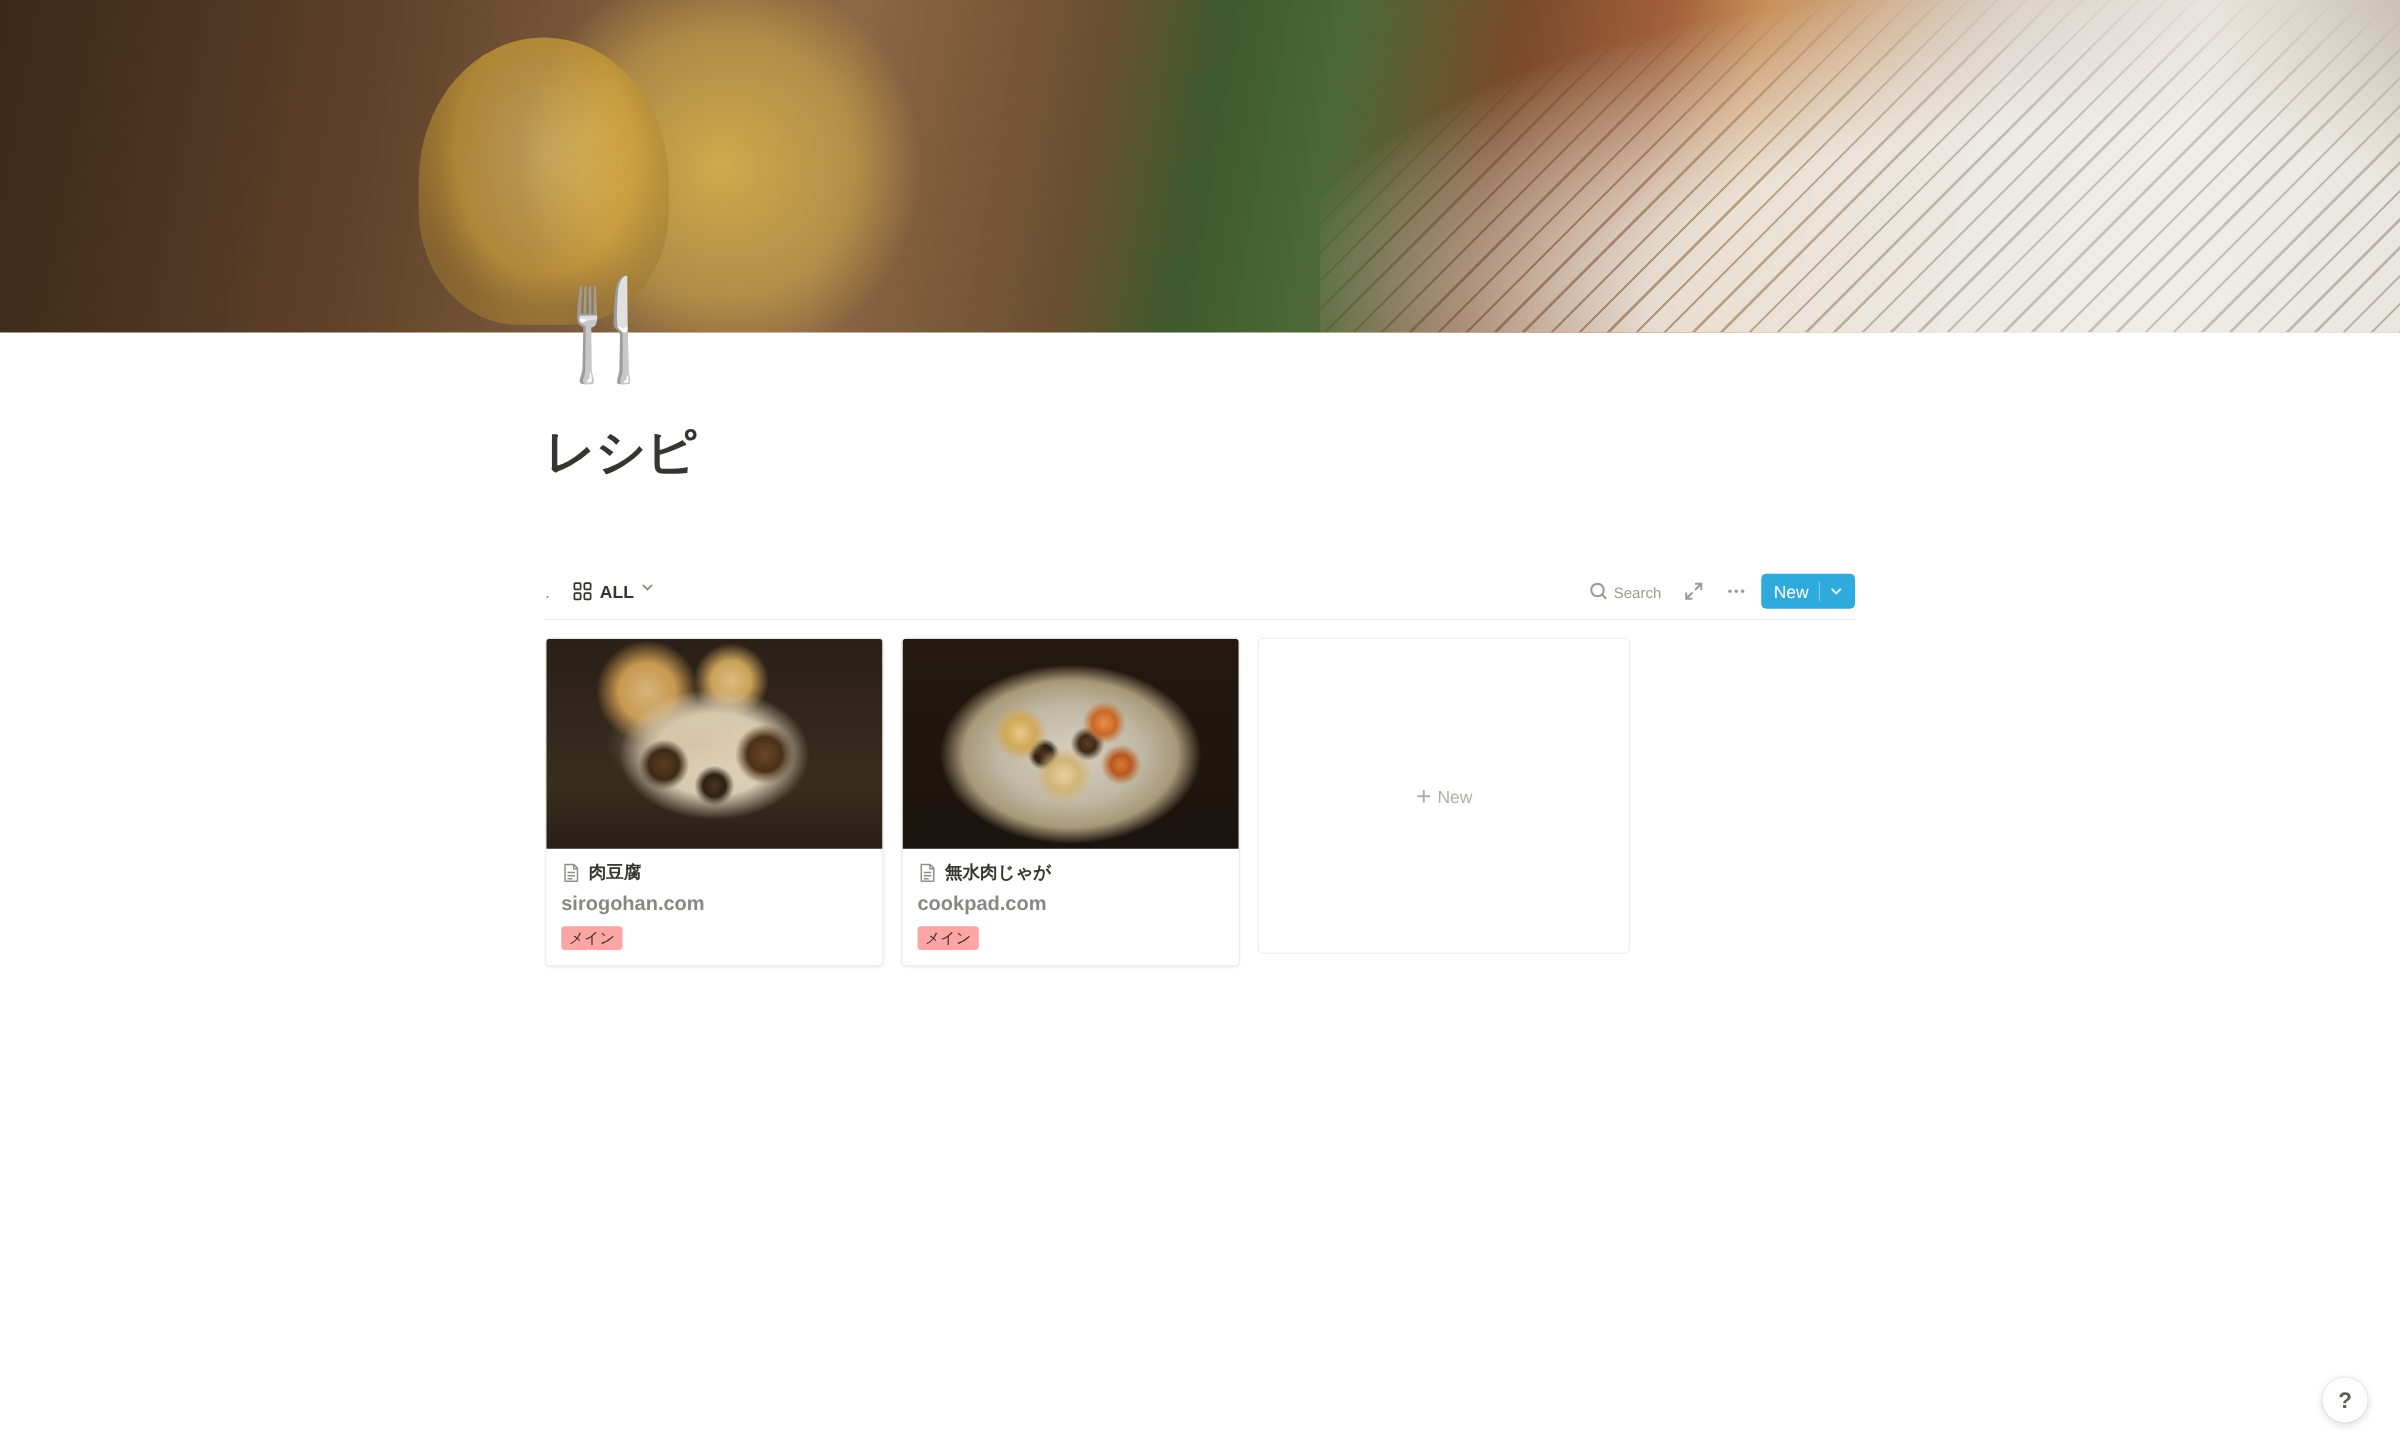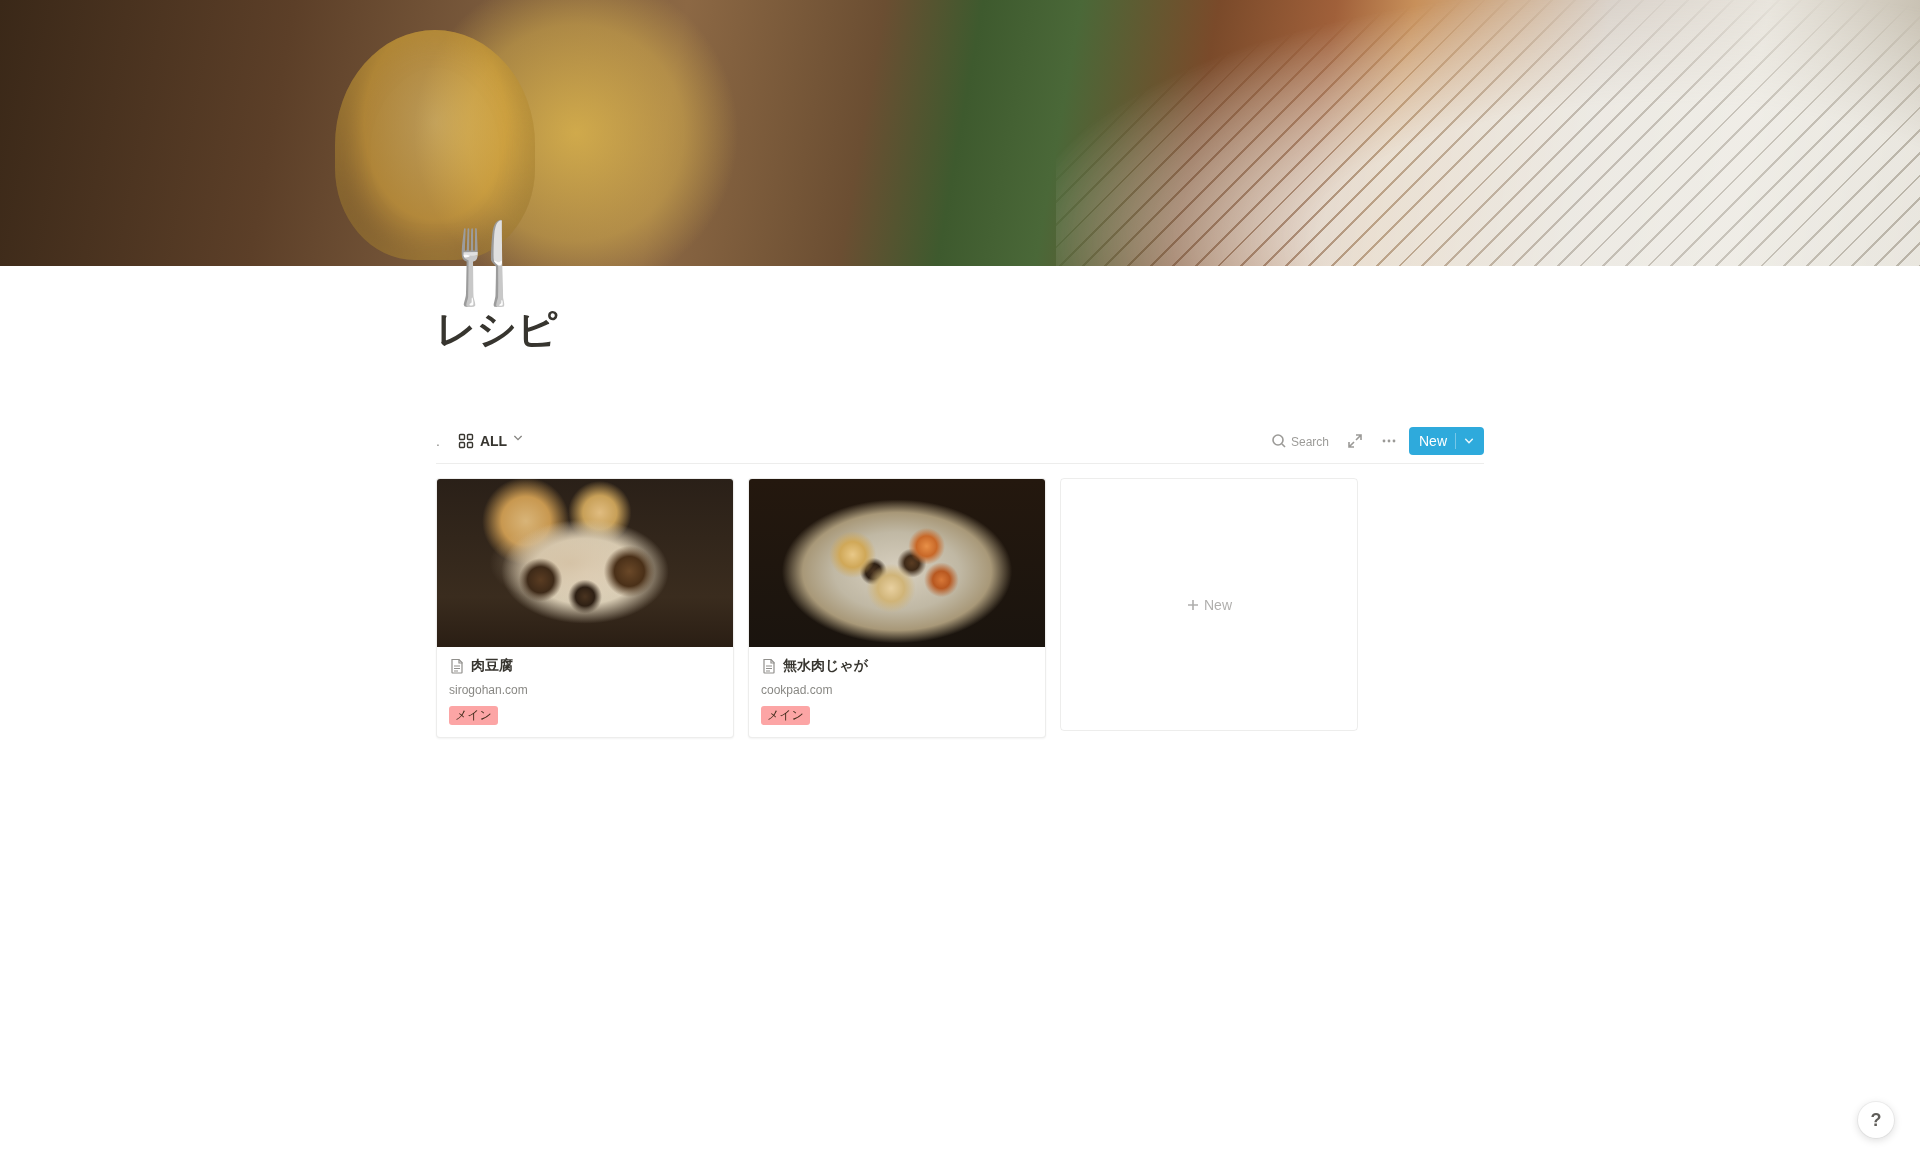--- a/index.html
+++ b/index.html
@@ -49,20 +49,21 @@
   line-height: 1;
   margin-top: -42px;
   position: relative;
   z-index: 2;
   display: inline-block;
 }
 
 .page-title {
   font-size: 40px;
   font-weight: 700;
+  margin-top: 32px;
   letter-spacing: -0.5px;
 }
 
 .db-toolbar {
   display: flex;
   align-items: center;
   margin-top: 70px;
   padding-bottom: 8px;
   border-bottom: 1px solid rgba(55,53,47,0.09);
   gap: 6px;
@@ -106,21 +107,21 @@
 }
 .new-btn .sep { width:1px; height:16px; background: rgba(255,255,255,0.35); }
 .new-btn .chev { opacity:.9; }
 
 .gallery {
   display: flex;
   gap: 14px;
   margin-top: 14px;
 }
 .card {
-  width: 298px;
+  width: 271px;
   border: 1px solid rgba(55,53,47,0.09);
   border-radius: 4px;
   box-shadow: 0 1px 2px rgba(15,15,15,0.05);
   background:#fff;
   overflow:hidden;
   cursor:pointer;
 }
 .card-cover {
   height: 168px;
   width:100%;
@@ -155,21 +156,21 @@
     radial-gradient(circle at 42% 55%, #4a3420 0%, #2e2014 4%, transparent 7%),
     radial-gradient(circle at 55% 50%, #5a3c22 0%, #3e2a18 4%, transparent 8%);
 }
 .card-body { padding: 10px 12px 12px; }
 .card-title {
   display:flex; align-items:center; gap:6px;
   font-size:14px; font-weight:600;
 }
 .card-title svg { width:16px; height:16px; flex-shrink:0; opacity:.55; }
 .card-source {
-  font-size:12px; color: rgba(55,53,47,0.6); margin-top:8px;
+  font-size:16px; color: rgba(55,53,47,0.6); margin-top:8px;font-weight:bold;
 }
 .card-tags { margin-top:8px; }
 .tag {
   display:inline-block;
   font-size:12px;
   background: #fca5a5;
   color: rgb(64, 44, 27);
   padding: 1px 6px;
   border-radius: 3px;
 }

